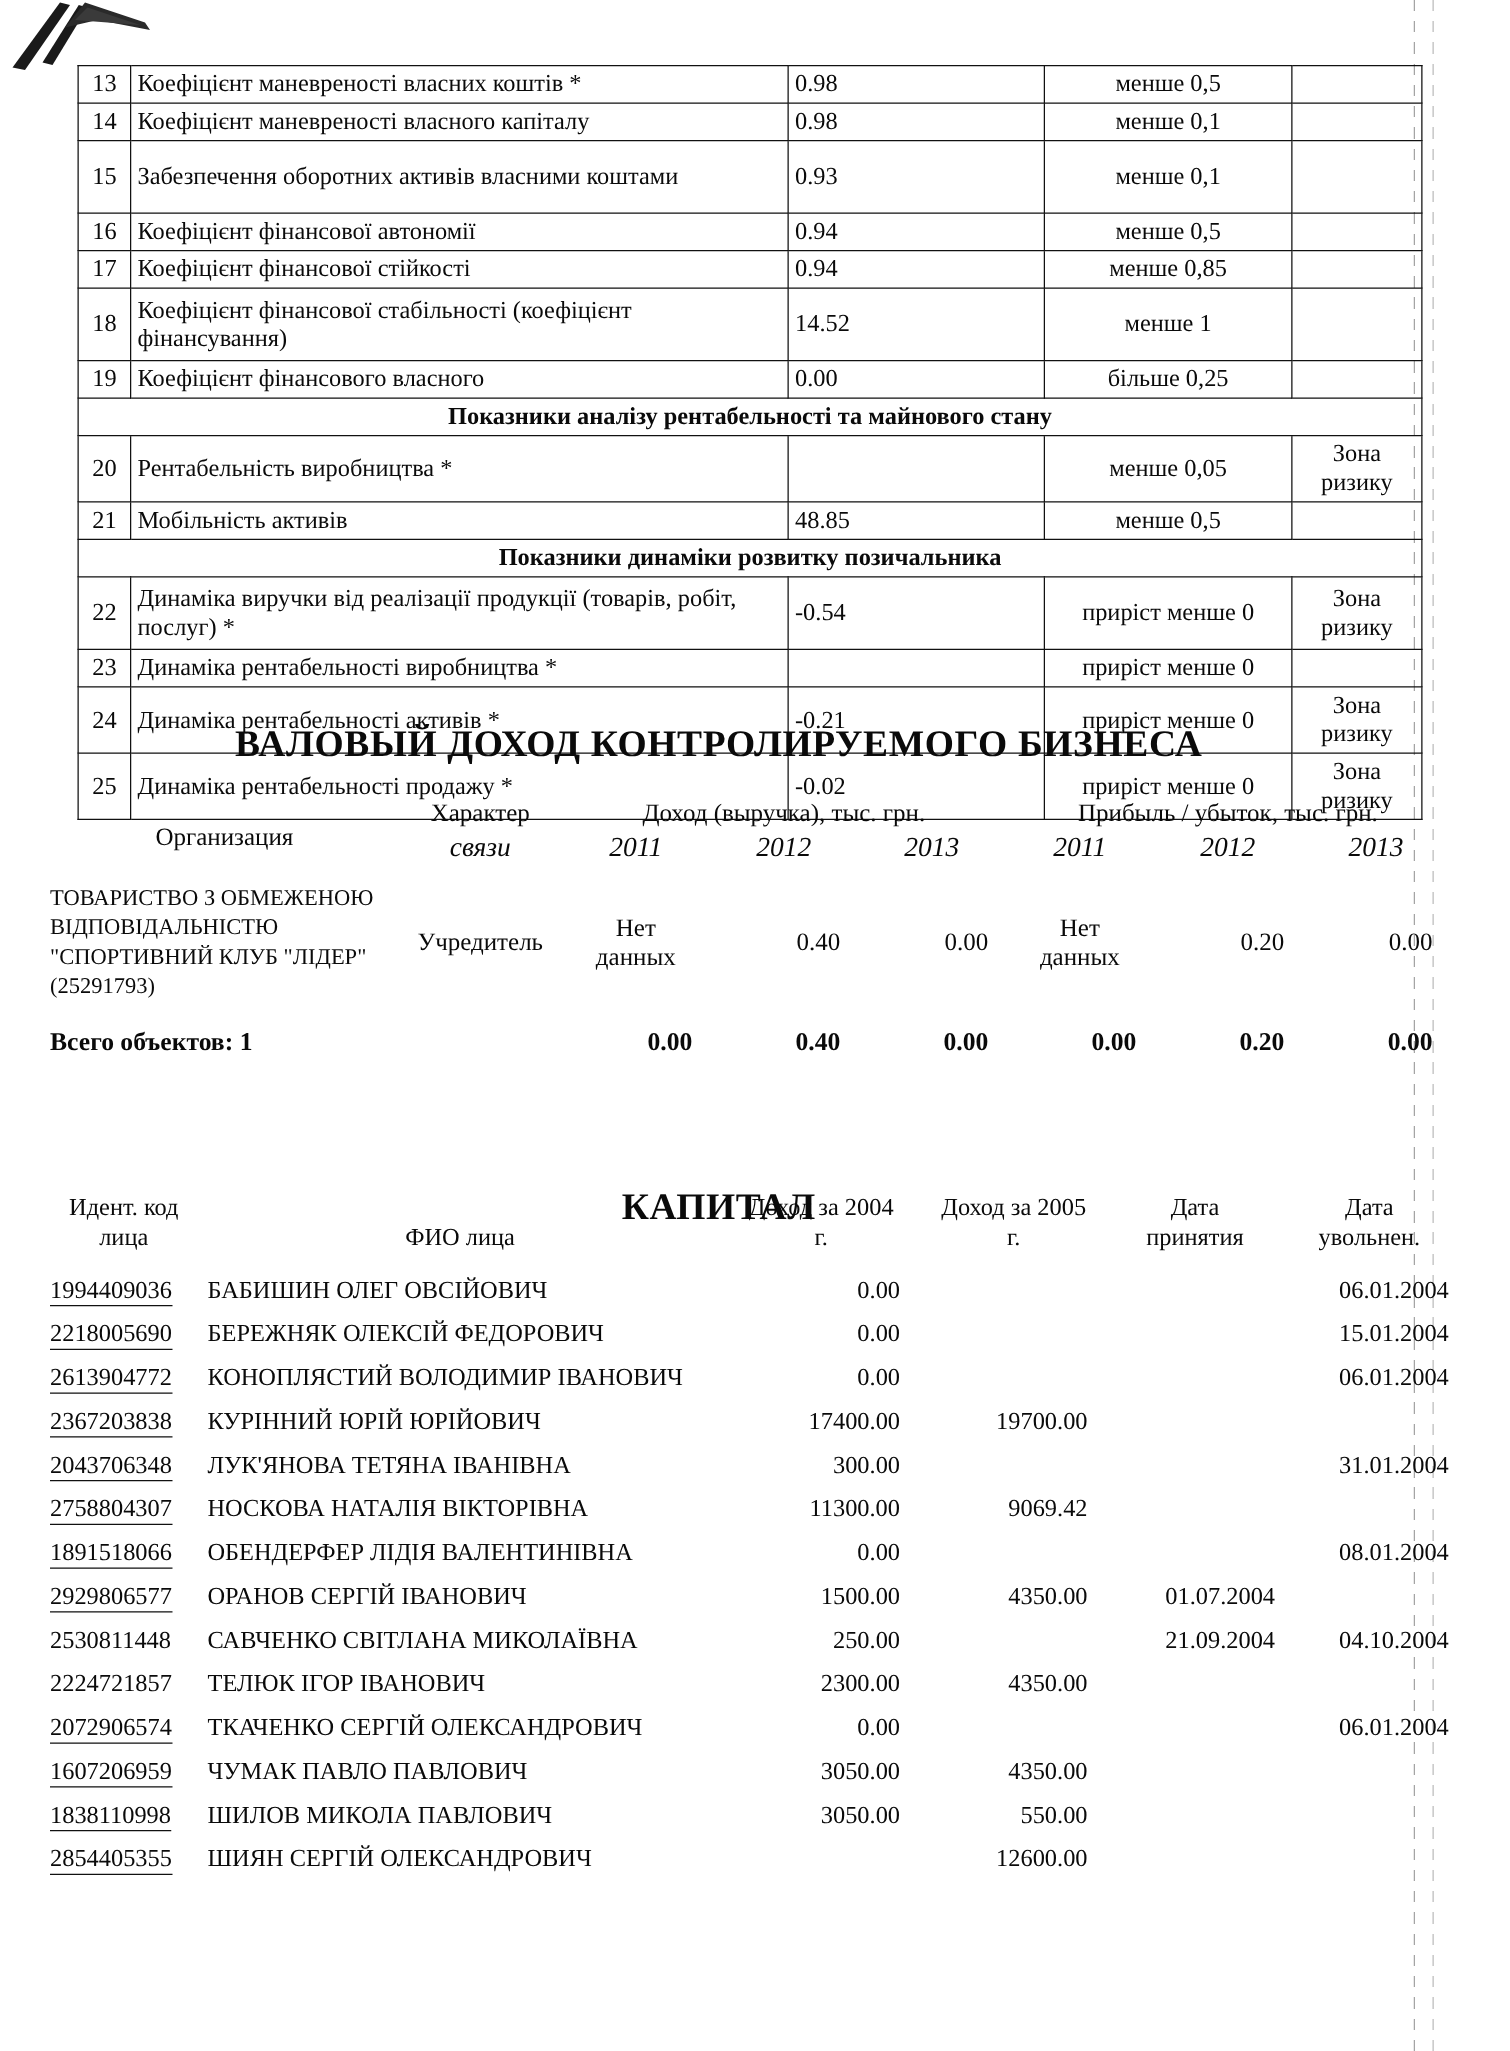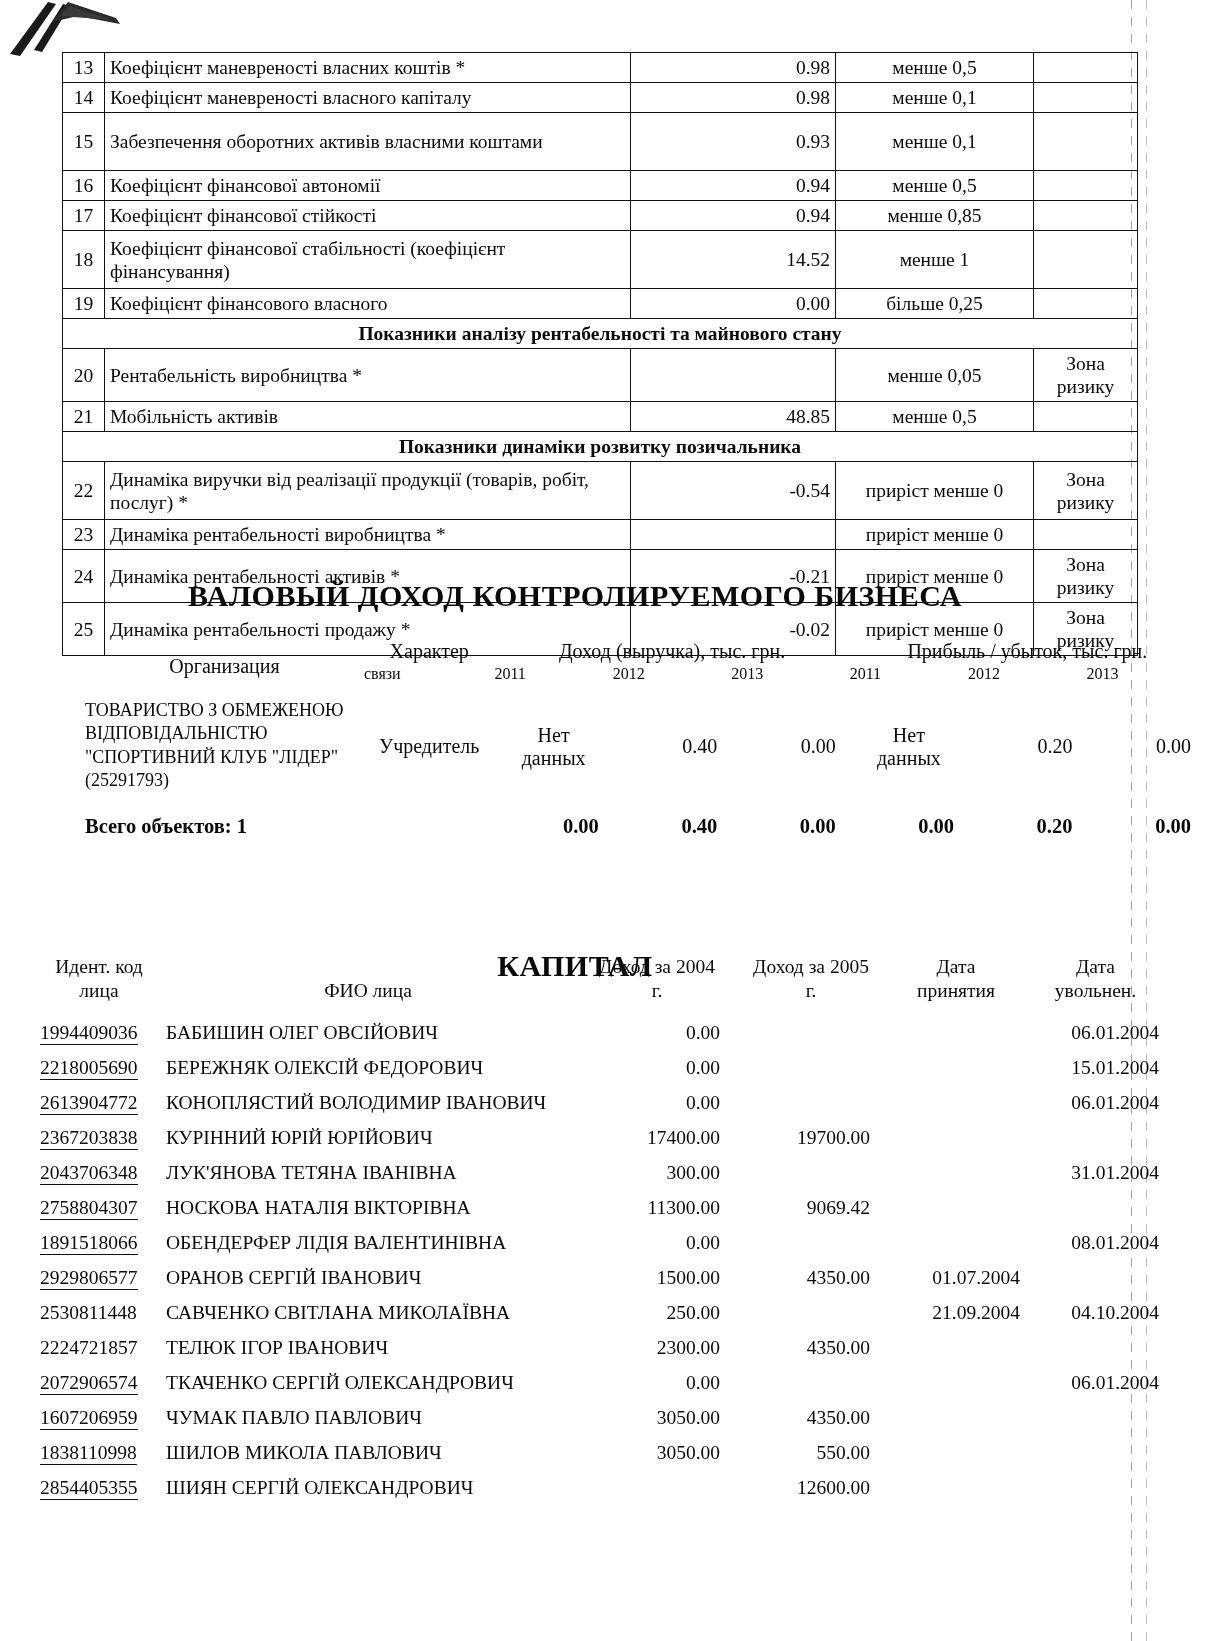--- a/index.html
+++ b/index.html
@@ -51,21 +51,21 @@
   }
   table.ind td {
     border: 1.6px solid #111;
     font-size: 19.5px;
     line-height: 1.18;
     padding: 3px 5px;
     vertical-align: middle;
   }
   td.c-num   { width: 31px;  text-align: center; padding: 2px 2px; }
   td.c-desc  { width: 515px; text-align: left;  padding-left: 6px; }
-  td.c-val   { width: 194px; text-align: right; margin-top: 27px; }
+  td.c-val   { width: 194px; text-align: left; margin-top: 27px; }
   td.c-norm  { width: 187px; text-align: center; }
   td.c-zone  { width: 93px;  text-align: center; font-size: 18px; }
   td.section {
     text-align: center;
     font-weight: bold;
     font-size: 20px;
     padding: 4px 0 5px 0;
   }
   .tall { height: 58px; }
 
@@ -84,41 +84,41 @@
   .gross-wrap {
     position: absolute;
     left: 40px;
     top: 640px;
     width: 1120px;
   }
   table.gross {
     border-collapse: collapse;
     width: 1120px;
     table-layout: fixed;
-    margin-left: 45px;
   }
   table.gross td, table.gross th {
     font-weight: normal;
     font-size: 20px;
     vertical-align: middle;
     padding: 0;
   }
   .g-org   { width: 278px; text-align: left; }
   .g-rel   { width: 130px; text-align: center; }
   .g-num   { width: 118px; text-align: right; padding-right: 14px; }
   .gross .grp-head {
     text-align: center;
     font-size: 20px;
     padding-bottom: 2px;
     white-space: nowrap;
   }
   .gross .yr {
-    text-align: left;
-    font-size: 16px;
+    text-align: center;
+    font-size: 22px;
     padding-bottom: 10px;
+    font-style: italic;
   }
   .gross .hdr-org {
     text-align: center;
     font-size: 20px;
     vertical-align: middle;
   }
   .gross .org-name {
     font-size: 18px;
     line-height: 1.30;
     padding: 6px 0 8px 0;

